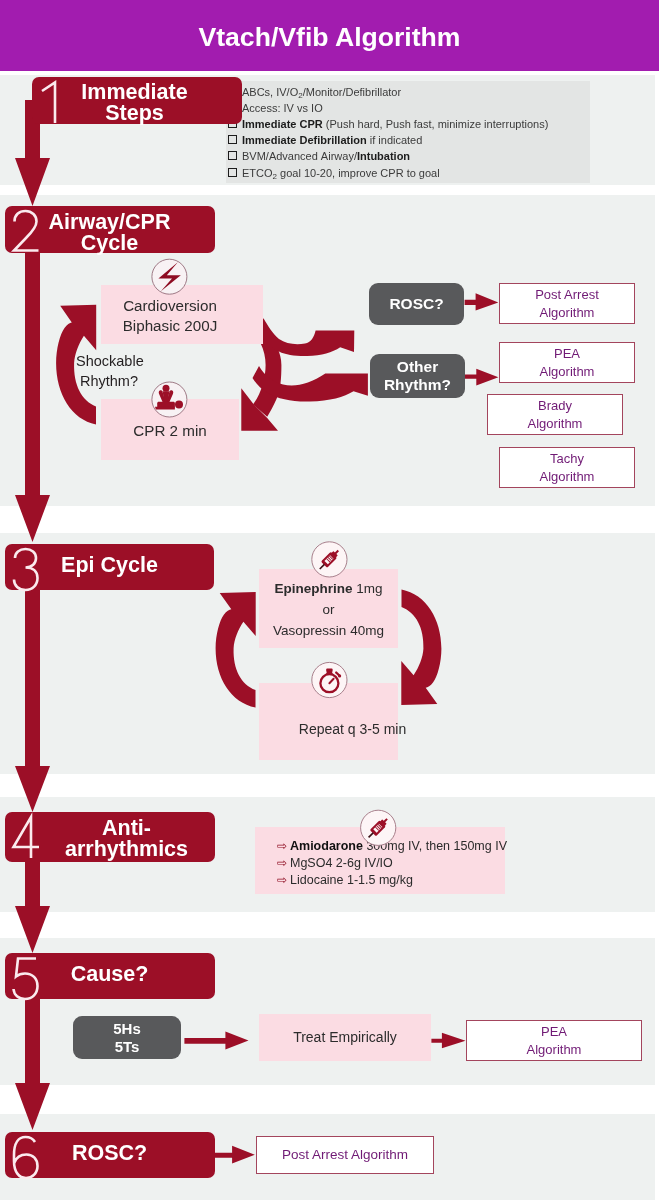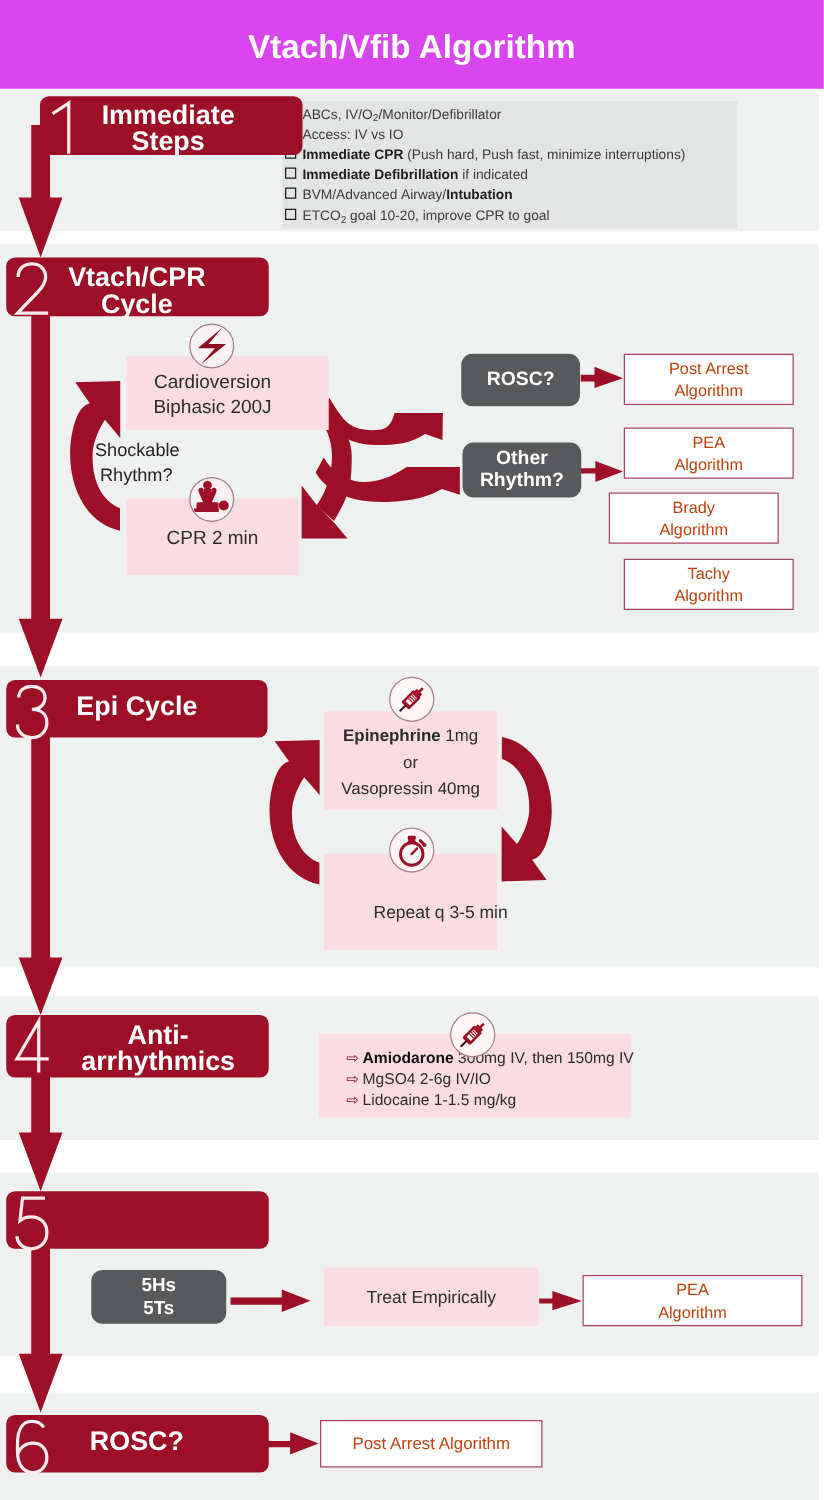--- a/index.html
+++ b/index.html
@@ -2,41 +2,41 @@
 <html><head>
 <meta charset="utf-8">
 <title>Vtach/Vfib Algorithm</title>
 <style>
   html,body{margin:0;padding:0;background:#fff;}
   body{width:659px;height:1200px;font-family:"Liberation Sans",sans-serif;overflow:hidden;}
   .page{position:relative;width:659px;height:1200px;background:#fff;}
   .abs{position:absolute;}
 
   
-  #header{left:0;top:0;width:659px;height:71px;background:#d946ef;}
+  #header{left:0;top:0;width:659px;height:71px;background:#a21caf;}
   #header .t{position:absolute;left:0;top:0;width:659px;text-align:center;
              line-height:74px;color:#fff;font-weight:bold;font-size:26.6px;}
 
   
   .panel{position:absolute;left:0;background:#eef1f0;}
 
   
   .stepbar{position:absolute;background:#9c0f27;border-radius:7px;}
   .stepnum{position:absolute;color:#fbeaee;font-weight:400;font-family:"Liberation Sans",sans-serif;
            line-height:1;}
   .steplabel{position:absolute;color:#fff;font-weight:bold;text-align:center;line-height:20.5px;}
 
   
   .pinkbox{position:absolute;background:#fbdce3;}
   .graybox{position:absolute;background:#58595b;border-radius:9px;color:#fff;
            font-weight:bold;display:flex;flex-direction:column;align-items:center;
            justify-content:center;text-align:center;line-height:1.14;}
   .whitebox{position:absolute;background:#fff;border:1.3px solid #a3455d;
             display:flex;flex-direction:column;align-items:center;justify-content:center;
-            text-align:right;color:#c2410c;line-height:1.35;}
+            text-align:right;color:#701a75;line-height:1.35;}
   .checkbox-panel{position:absolute;background:#e3e5e4;}
 
   .txt{position:absolute;color:#231f20;}
   svg{display:block;overflow:visible;}
 
   
   .clrow{position:absolute;left:2px;font-size:11px;color:#3b3b3b;white-space:nowrap;}
   .clrow .cb{display:inline-block;width:7px;height:7px;border:1.4px solid #1c1c1c;
              margin-right:5px;vertical-align:0px;box-sizing:content-box;}
   .clrow b{font-weight:bold;color:#1c1c1c;}
@@ -188,21 +188,21 @@
     <div class="steplabel sl" style="left:19px;top:5px;width:167px;font-size:21.5px;">
         <div>Immediate</div>
         <div>Steps</div>
       </div>
   </div>
   <div class="stepbar" style="left:5px;top:206px;width:210px;height:47px;">
     <svg class="stepnum" width="34" height="46" viewBox="0 0 34 46" style="left:6px;top:3px;">
         <g class="dg" fill="none" stroke="#fbeaee" stroke-width="2.6" stroke-linecap="butt" stroke-linejoin="miter">2<path d="M3.5,12.5 C3.5,6 8,2 14.5,2 C21,2 25.5,6.5 25.5,12.5 C25.5,18 21,23 15,29 L3,41.5 L27.5,41.5"></path></g>
       </svg>
     <div class="steplabel sl" style="left:21px;top:6px;width:167px;font-size:21.5px;">
-        <div>Vtach/CPR</div>
+        <div>Airway/CPR</div>
         <div>Cycle</div>
       </div>
   </div>
   <div class="stepbar" style="left:5px;top:812px;width:210px;height:50px;">
     <svg class="stepnum" width="34" height="46" viewBox="0 0 34 46" style="left:6px;top:3px;">
         <g class="dg" fill="none" stroke="#fbeaee" stroke-width="2.6" stroke-linecap="butt" stroke-linejoin="miter">4<path d="M20,43 L20,2 L2.5,32 L28,32"></path></g>
       </svg>
     <div class="steplabel sl" style="left:38px;top:6px;width:167px;font-size:21.5px;">
         <div>Anti-</div>
         <div>arrhythmics</div>
@@ -213,20 +213,23 @@
         <g class="dg" fill="none" stroke="#fbeaee" stroke-width="2.6" stroke-linecap="butt" stroke-linejoin="miter">3<path d="M4,11 C4,5.5 8.5,2 14.5,2 C20.5,2 25,5.5 25,11 C25,16.5 21,20.5 14.5,20.5 C22,20.5 26.5,24.5 26.5,31 C26.5,38 21.5,43 14.5,43 C7.5,43 3,38.5 3,32.5"></path></g>
       </svg>
     <div class="steplabel sl" style="left:21px;top:11px;width:167px;font-size:21.5px;">
         <div>Epi Cycle</div>
       </div>
   </div>
   <div class="stepbar" style="left:5px;top:953px;width:210px;height:46px;">
     <svg class="stepnum" width="34" height="46" viewBox="0 0 34 46" style="left:6px;top:3px;">
         <g class="dg" fill="none" stroke="#fbeaee" stroke-width="2.6" stroke-linecap="butt" stroke-linejoin="miter">5<path d="M25,2.5 L7,2.5 L5,20.5 C7.5,18.5 10.5,17.5 14,17.5 C21.5,17.5 26.5,22.5 26.5,30 C26.5,37.5 21.5,43 14,43 C7.5,43 3,39 2.5,33"></path></g>
       </svg>
+    <div class="steplabel sl" style="left:21px;top:11px;width:167px;font-size:21.5px;">
+        <div>Cause?</div>
+      </div>
   </div>
   <div class="stepbar" style="left:5px;top:1132px;width:210px;height:46px;">
     <svg class="stepnum" width="34" height="46" viewBox="0 0 34 46" style="left:6px;top:3px;">
         <g class="dg" fill="none" stroke="#fbeaee" stroke-width="2.6" stroke-linecap="butt" stroke-linejoin="miter">6<path d="M24,7 C22,3.5 18.5,2 14.5,2 C7.5,2 3,8 3,20 L3,26 C3,37 8,43 15,43 C21.5,43 26.5,38 26.5,31 C26.5,24 22,19.5 15.5,19.5 C9.5,19.5 5,23 3.2,28"></path></g>
       </svg>
     <div class="steplabel sl" style="left:21px;top:11px;width:167px;font-size:21.5px;">
         <div>ROSC?</div>
       </div>
   </div>
 

